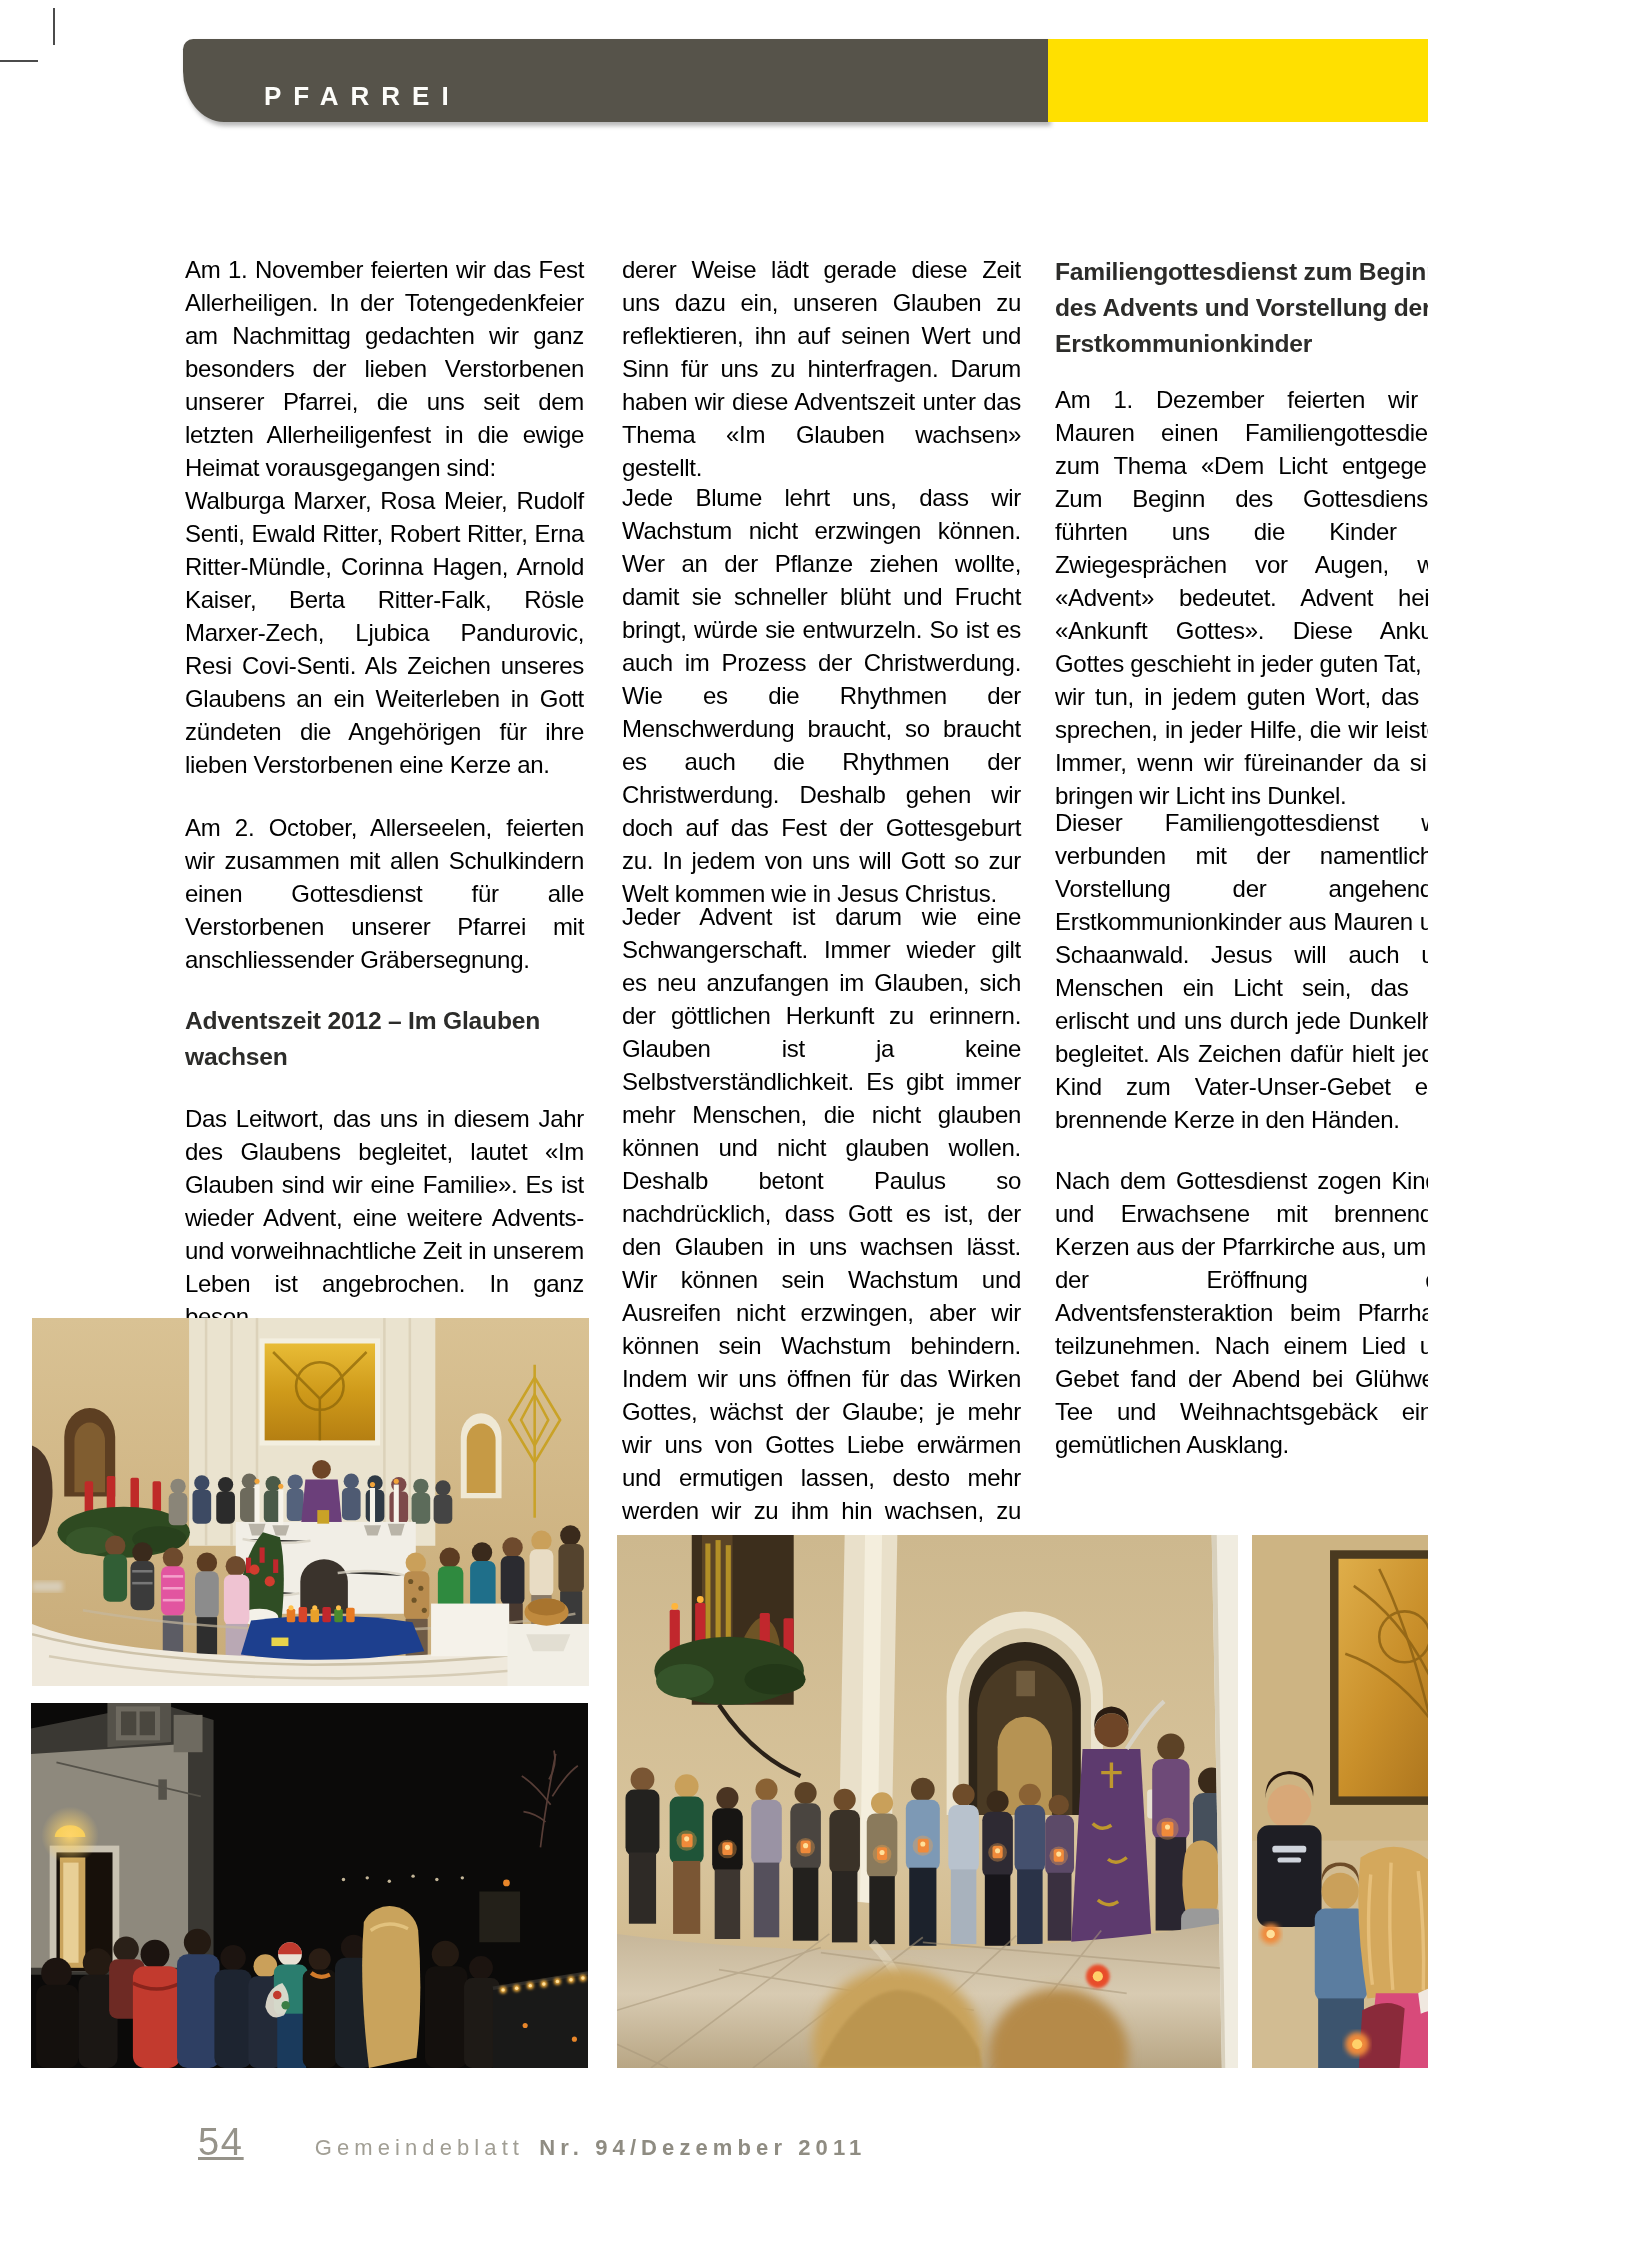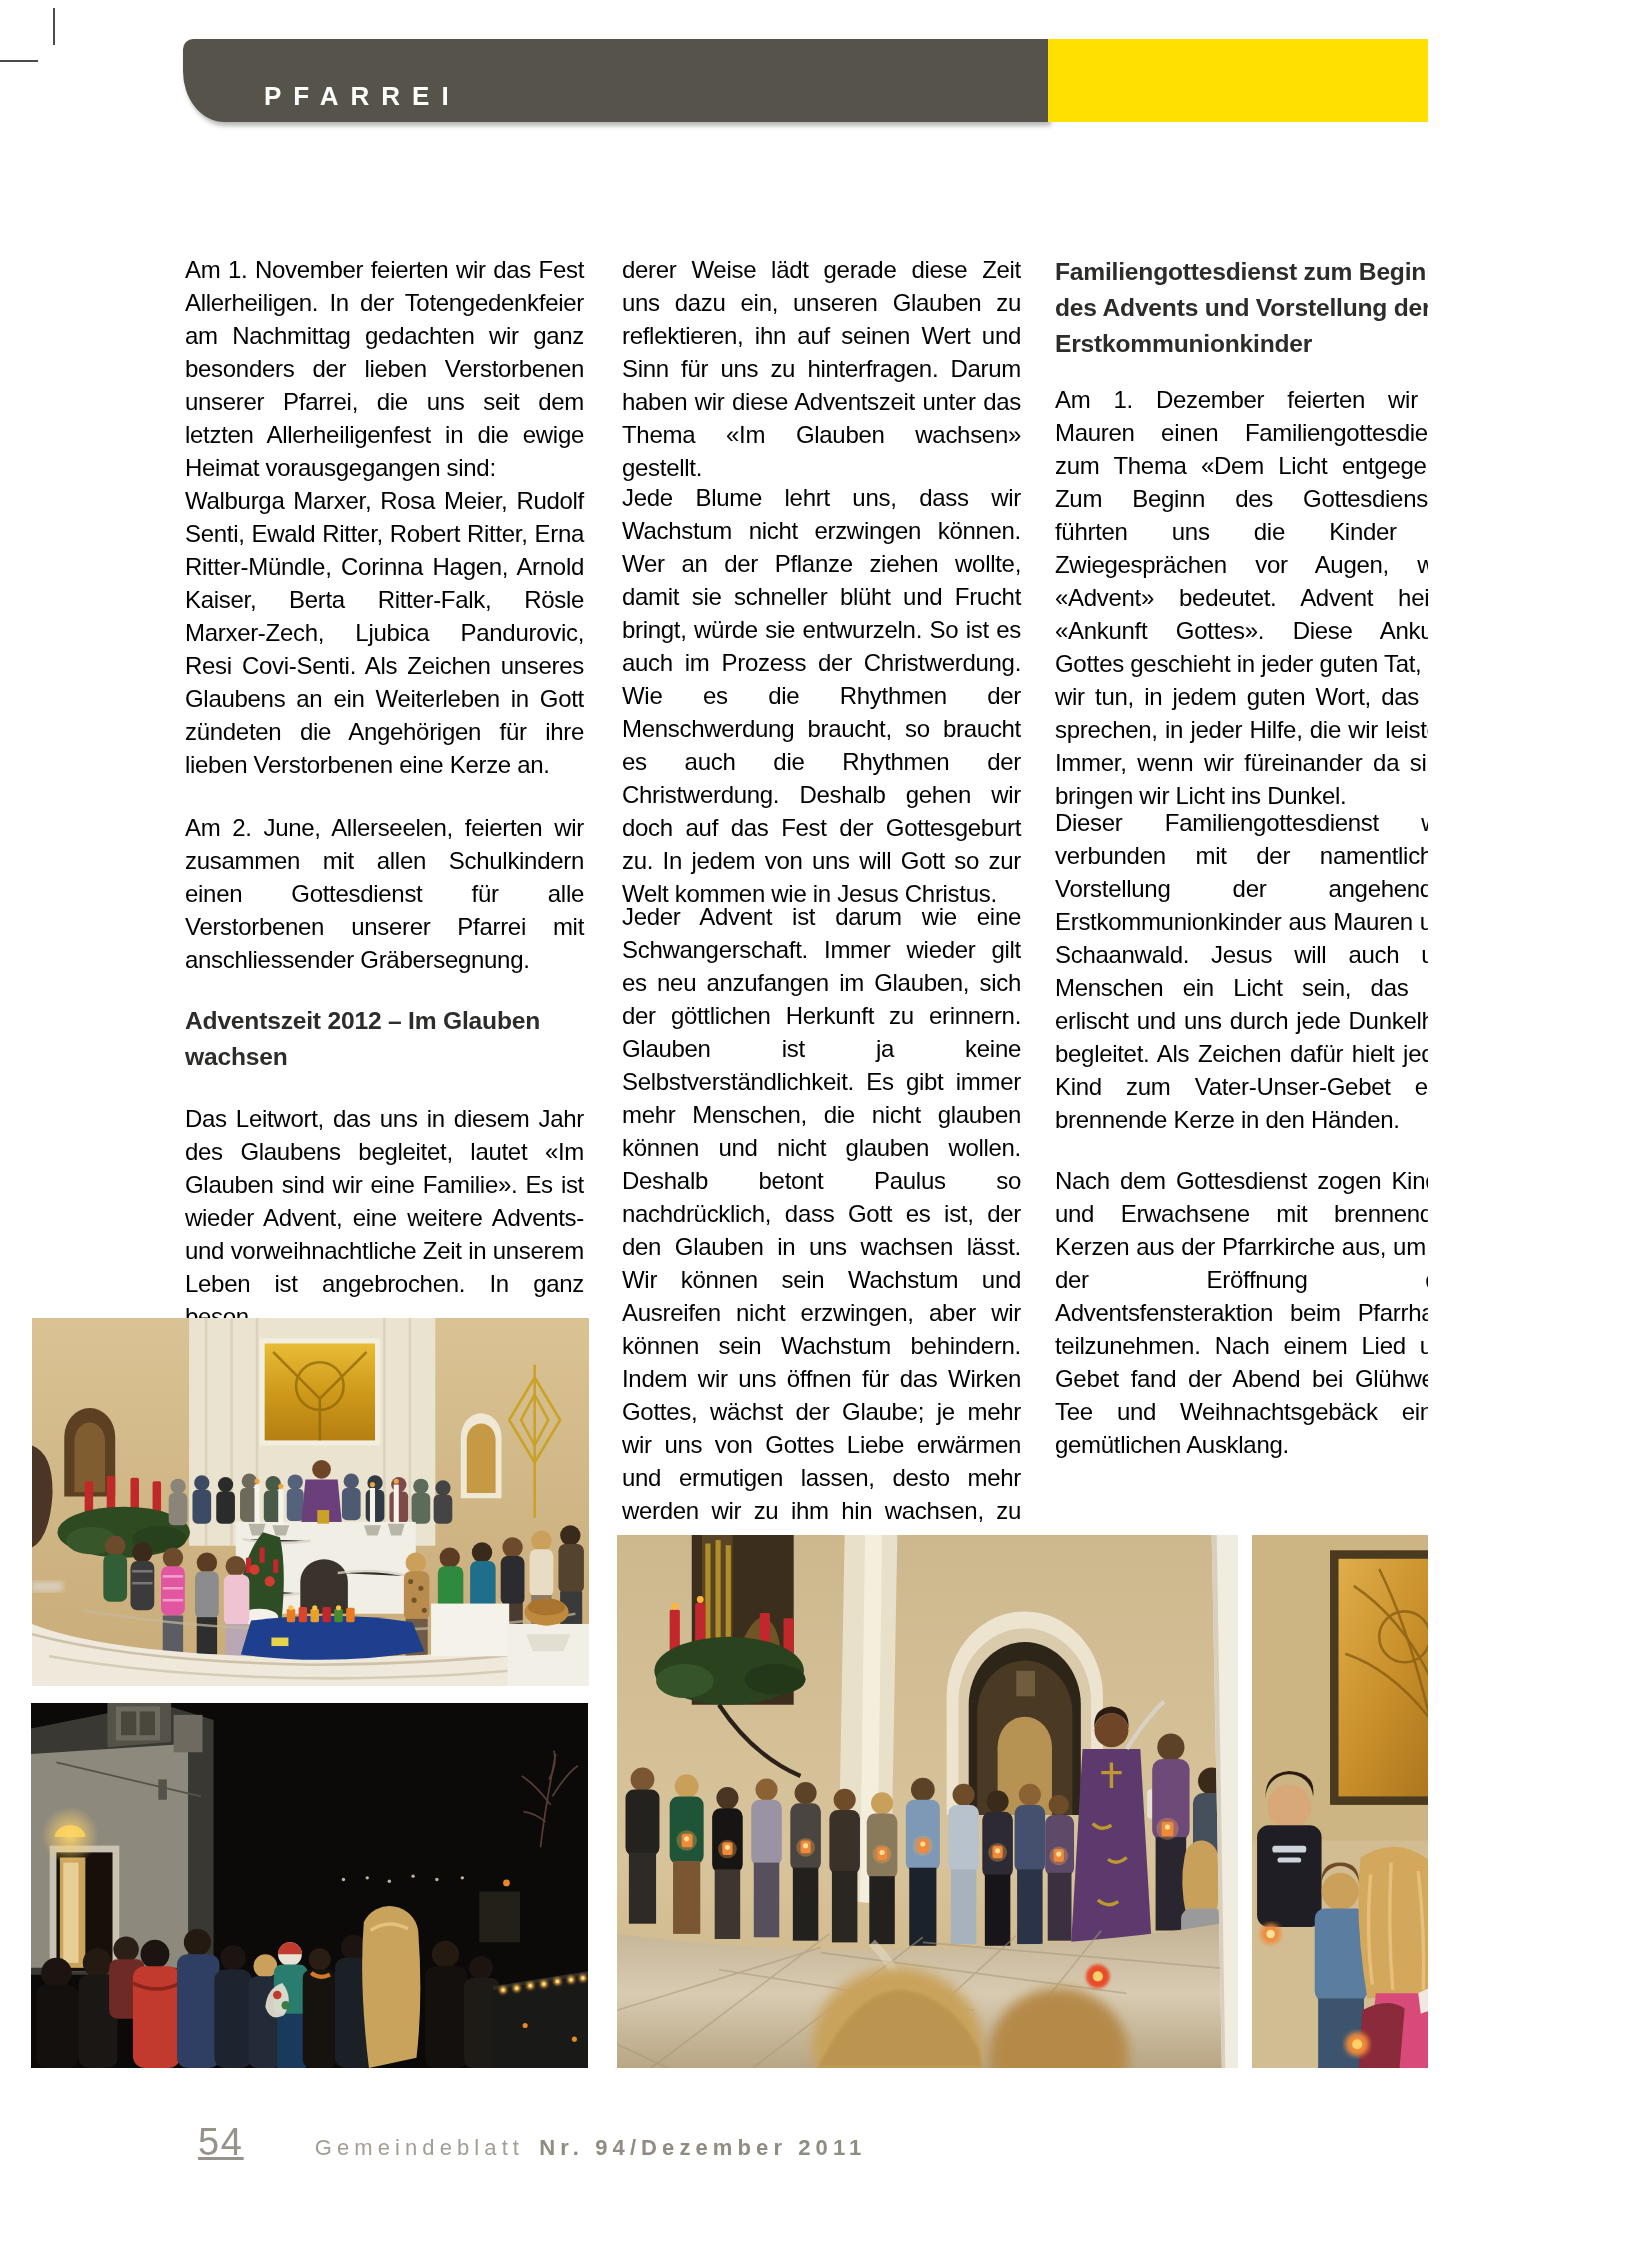--- a/index.html
+++ b/index.html
@@ -40,21 +40,21 @@
   <div class="mark" style="left:1592px;top:52px;width:38px;height:1.7px;"></div>
 
   <div class="banner">
     <span class="banner-label">PFARREI</span>
   </div>
   <div class="yellow-block"></div>
 
   <div class="col" style="left:185px;width:399px;">
     <p class="body-p" style="top:245px;">Am 1. November feierten wir das Fest Allerheiligen. In der Totengedenkfeier am Nachmittag gedachten wir ganz besonders der lieben Verstorbenen unserer Pfarrei, die uns seit dem letzten Allerheiligenfest in die ewige Heimat vorausgegangen sind:</p>
     <p class="body-p" style="top:476px;">Walburga Marxer, Rosa Meier, Rudolf Senti, Ewald Ritter, Robert Ritter, Erna Ritter-Mündle, Corinna Hagen, Arnold Kaiser, Berta Ritter-Falk, Rösle Marxer-Zech, Ljubica Pandurovic, Resi Covi-Senti. Als Zeichen unseres Glaubens an ein Weiterleben in Gott zündeten die Angehörigen für ihre lieben Verstorbenen eine Kerze an.</p>
-    <p class="body-p" style="top:803px;">Am 2. June, Allerseelen, feierten wir zusammen mit allen Schulkindern einen Gottesdienst für alle Verstorbenen unserer Pfarrei mit anschliessender Gräbersegnung.</p>
+    <p class="body-p" style="top:803px;">Am 2. October, Allerseelen, feierten wir zusammen mit allen Schulkindern einen Gottesdienst für alle Verstorbenen unserer Pfarrei mit anschliessender Gräbersegnung.</p>
     <h2 class="head-p" style="top:995px;">Adventszeit 2012 – Im Glauben wachsen</h2>
     <p class="body-p" style="top:1094px;">Das Leitwort, das uns in diesem Jahr des Glaubens begleitet, lautet «Im Glauben sind wir eine Familie». Es ist wieder Advent, eine weitere Advents- und vorweihnachtliche Zeit in unserem Leben ist angebrochen. In ganz beson-</p>
   </div>
 
   <div class="col" style="left:622px;width:399px;">
     <p class="body-p" style="top:245px;">derer Weise lädt gerade diese Zeit uns dazu ein, unseren Glauben zu reflektieren, ihn auf seinen Wert und Sinn für uns zu hinterfragen. Darum haben wir diese Adventszeit unter das Thema «Im Glauben wachsen» gestellt.</p>
     <p class="body-p" style="top:473px;">Jede Blume lehrt uns, dass wir Wachstum nicht erzwingen können. Wer an der Pflanze ziehen wollte, damit sie schneller blüht und Frucht bringt, würde sie entwurzeln. So ist es auch im Prozess der Christwerdung. Wie es die Rhythmen der Menschwerdung braucht, so braucht es auch die Rhythmen der Christwerdung. Deshalb gehen wir doch auf das Fest der Gottesgeburt zu. In jedem von uns will Gott so zur Welt kommen wie in Jesus Christus.</p>
     <p class="body-p" style="top:892px;">Jeder Advent ist darum wie eine Schwangerschaft. Immer wieder gilt es neu anzufangen im Glauben, sich der göttlichen Herkunft zu erinnern. Glauben ist ja keine Selbstverständlichkeit. Es gibt immer mehr Menschen, die nicht glauben können und nicht glauben wollen. Deshalb betont Paulus so nachdrücklich, dass Gott es ist, der den Glauben in uns wachsen lässt. Wir können sein Wachstum und Ausreifen nicht erzwingen, aber wir können sein Wachstum behindern. Indem wir uns öffnen für das Wirken Gottes, wächst der Glaube; je mehr wir uns von Gottes Liebe erwärmen und ermutigen lassen, desto mehr werden wir zu ihm hin wachsen, zu den Nächsten und zu uns selbst.</p>
   </div>
 

